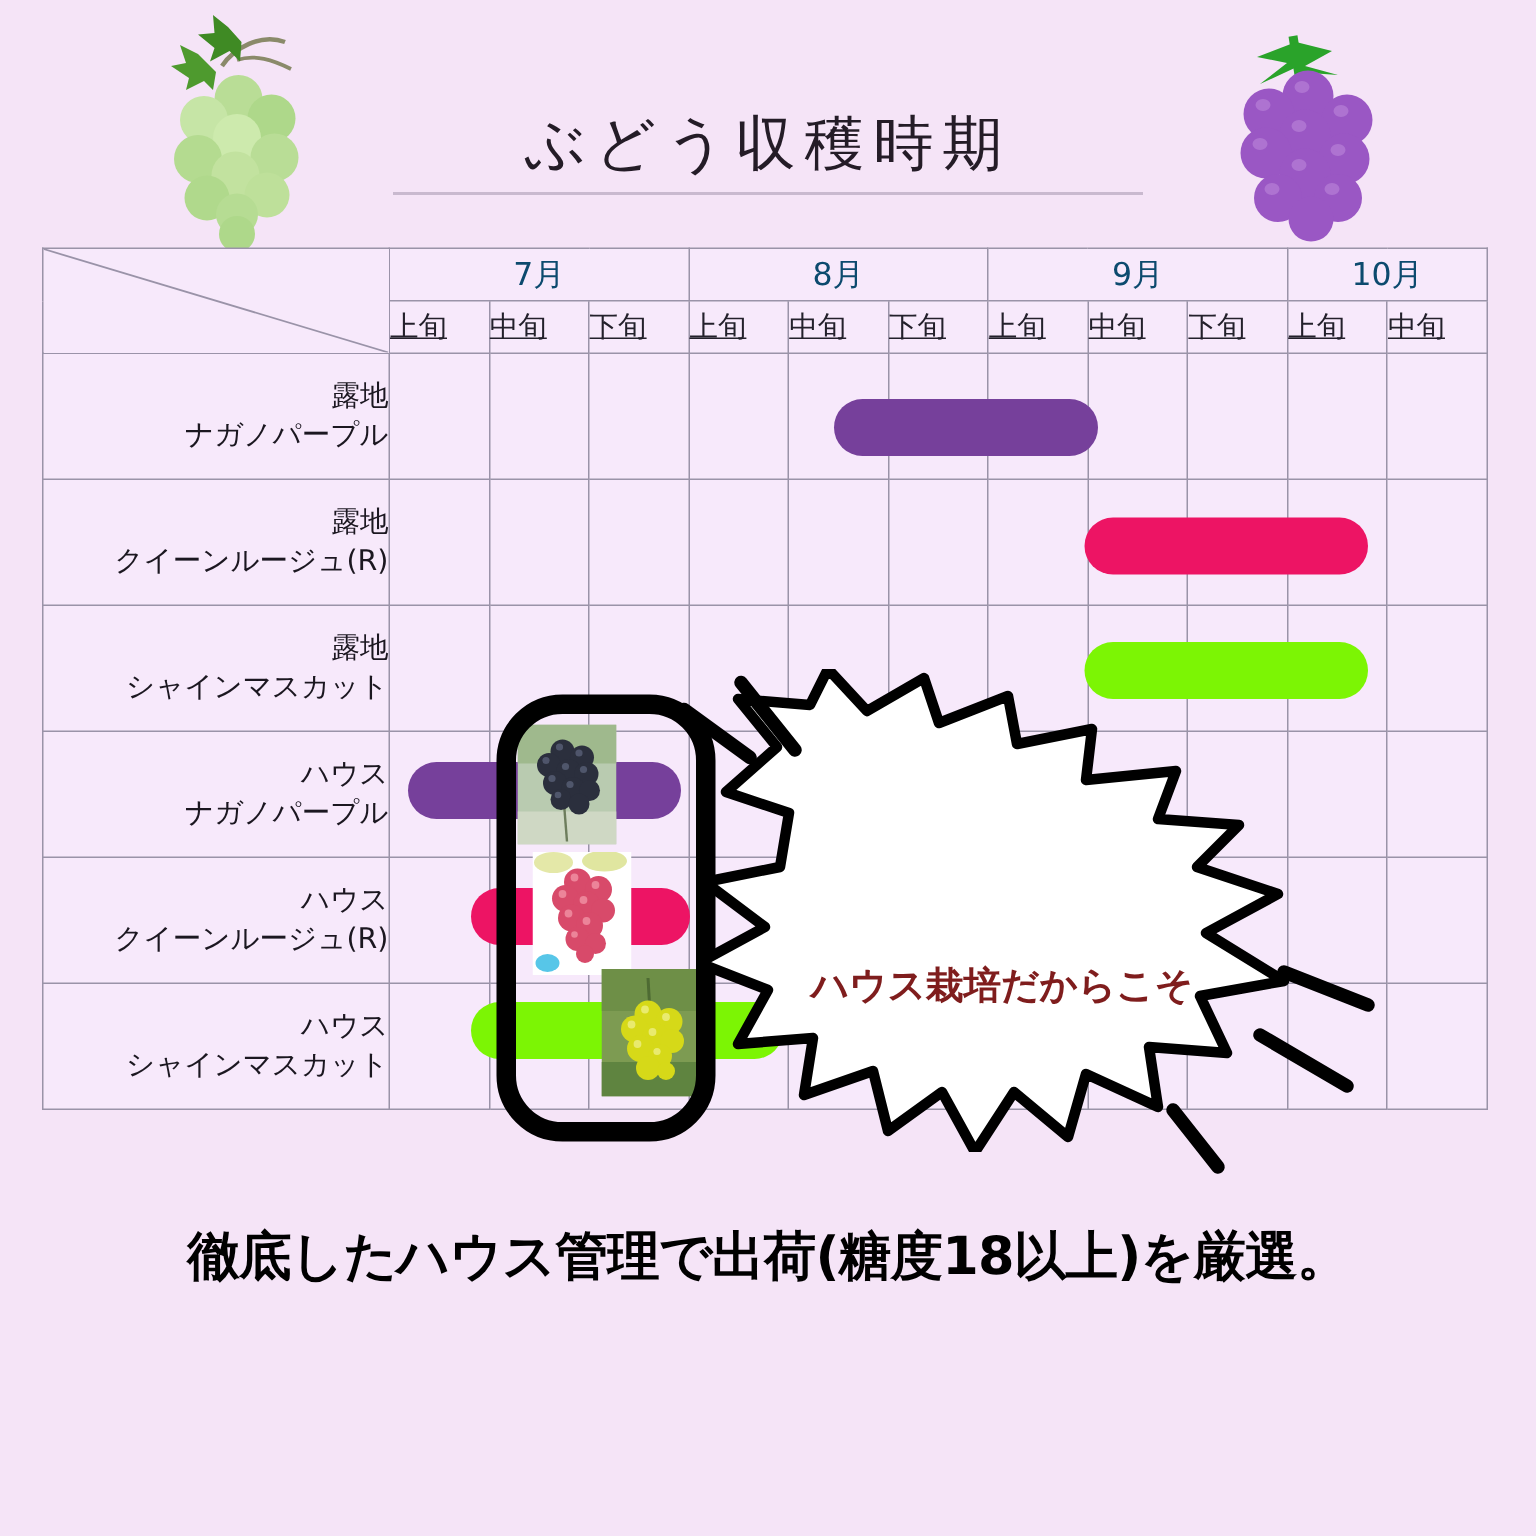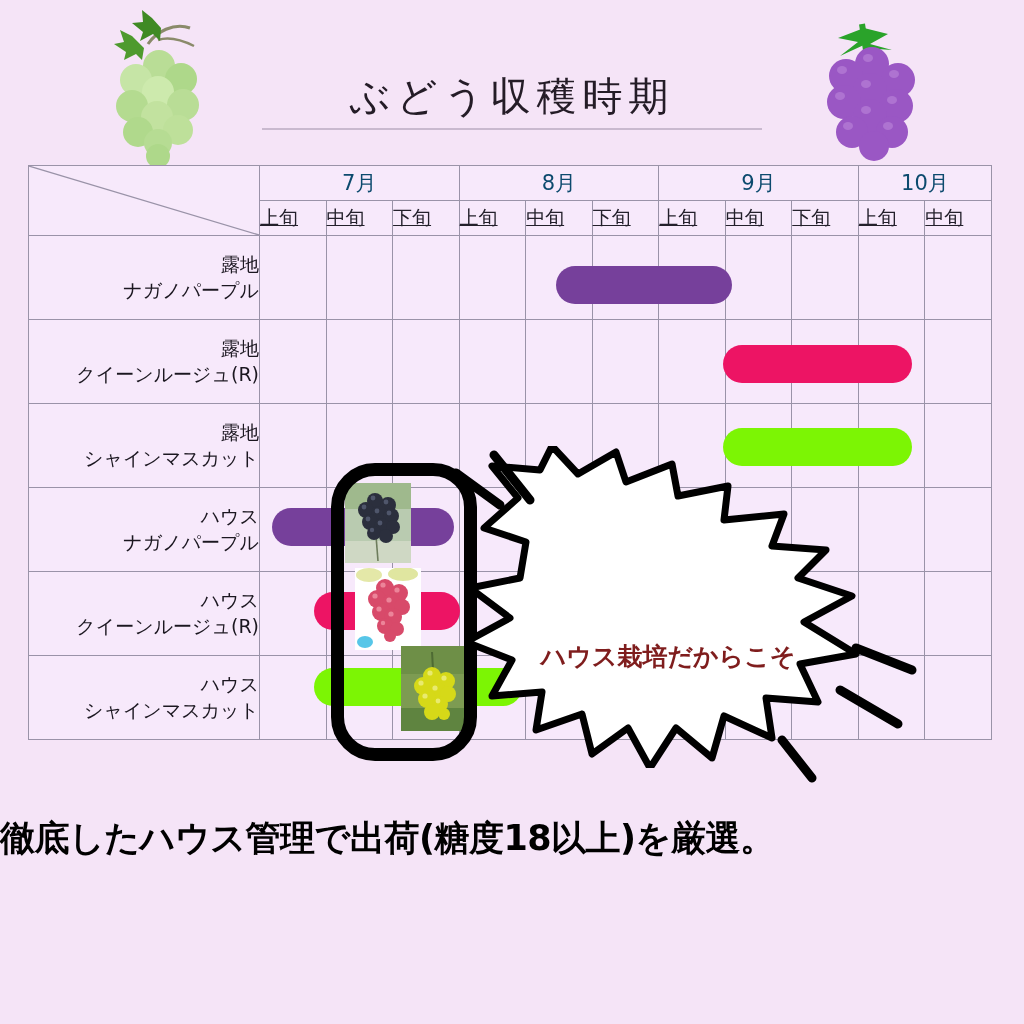--- a/index.html
+++ b/index.html
@@ -74,21 +74,21 @@
   
   .bubble{position:absolute;left:466px;top:446px;width:400px;height:322px;}
   .bubble-text{
     position:absolute;left:503px;top:596px;width:330px;
     text-align:center;font-size:25px;font-weight:bold;color:#7f1d1d;
     line-height:1.55;letter-spacing:0px;margin-top:42px;
   }
 
   
   .bottom{
-    position:absolute;left:0;top:812px;width:1024px;
+    position:absolute;left:0;top:812px;width:1024px;text-align:center;
     font-size:35px;font-weight:bold;color:#000;line-height:1.52;
     letter-spacing:-0.5px;
   }
   .bottom div{white-space:nowrap;}
 </style>
 </head>
 <body>
 
 <div id="stage">
 

